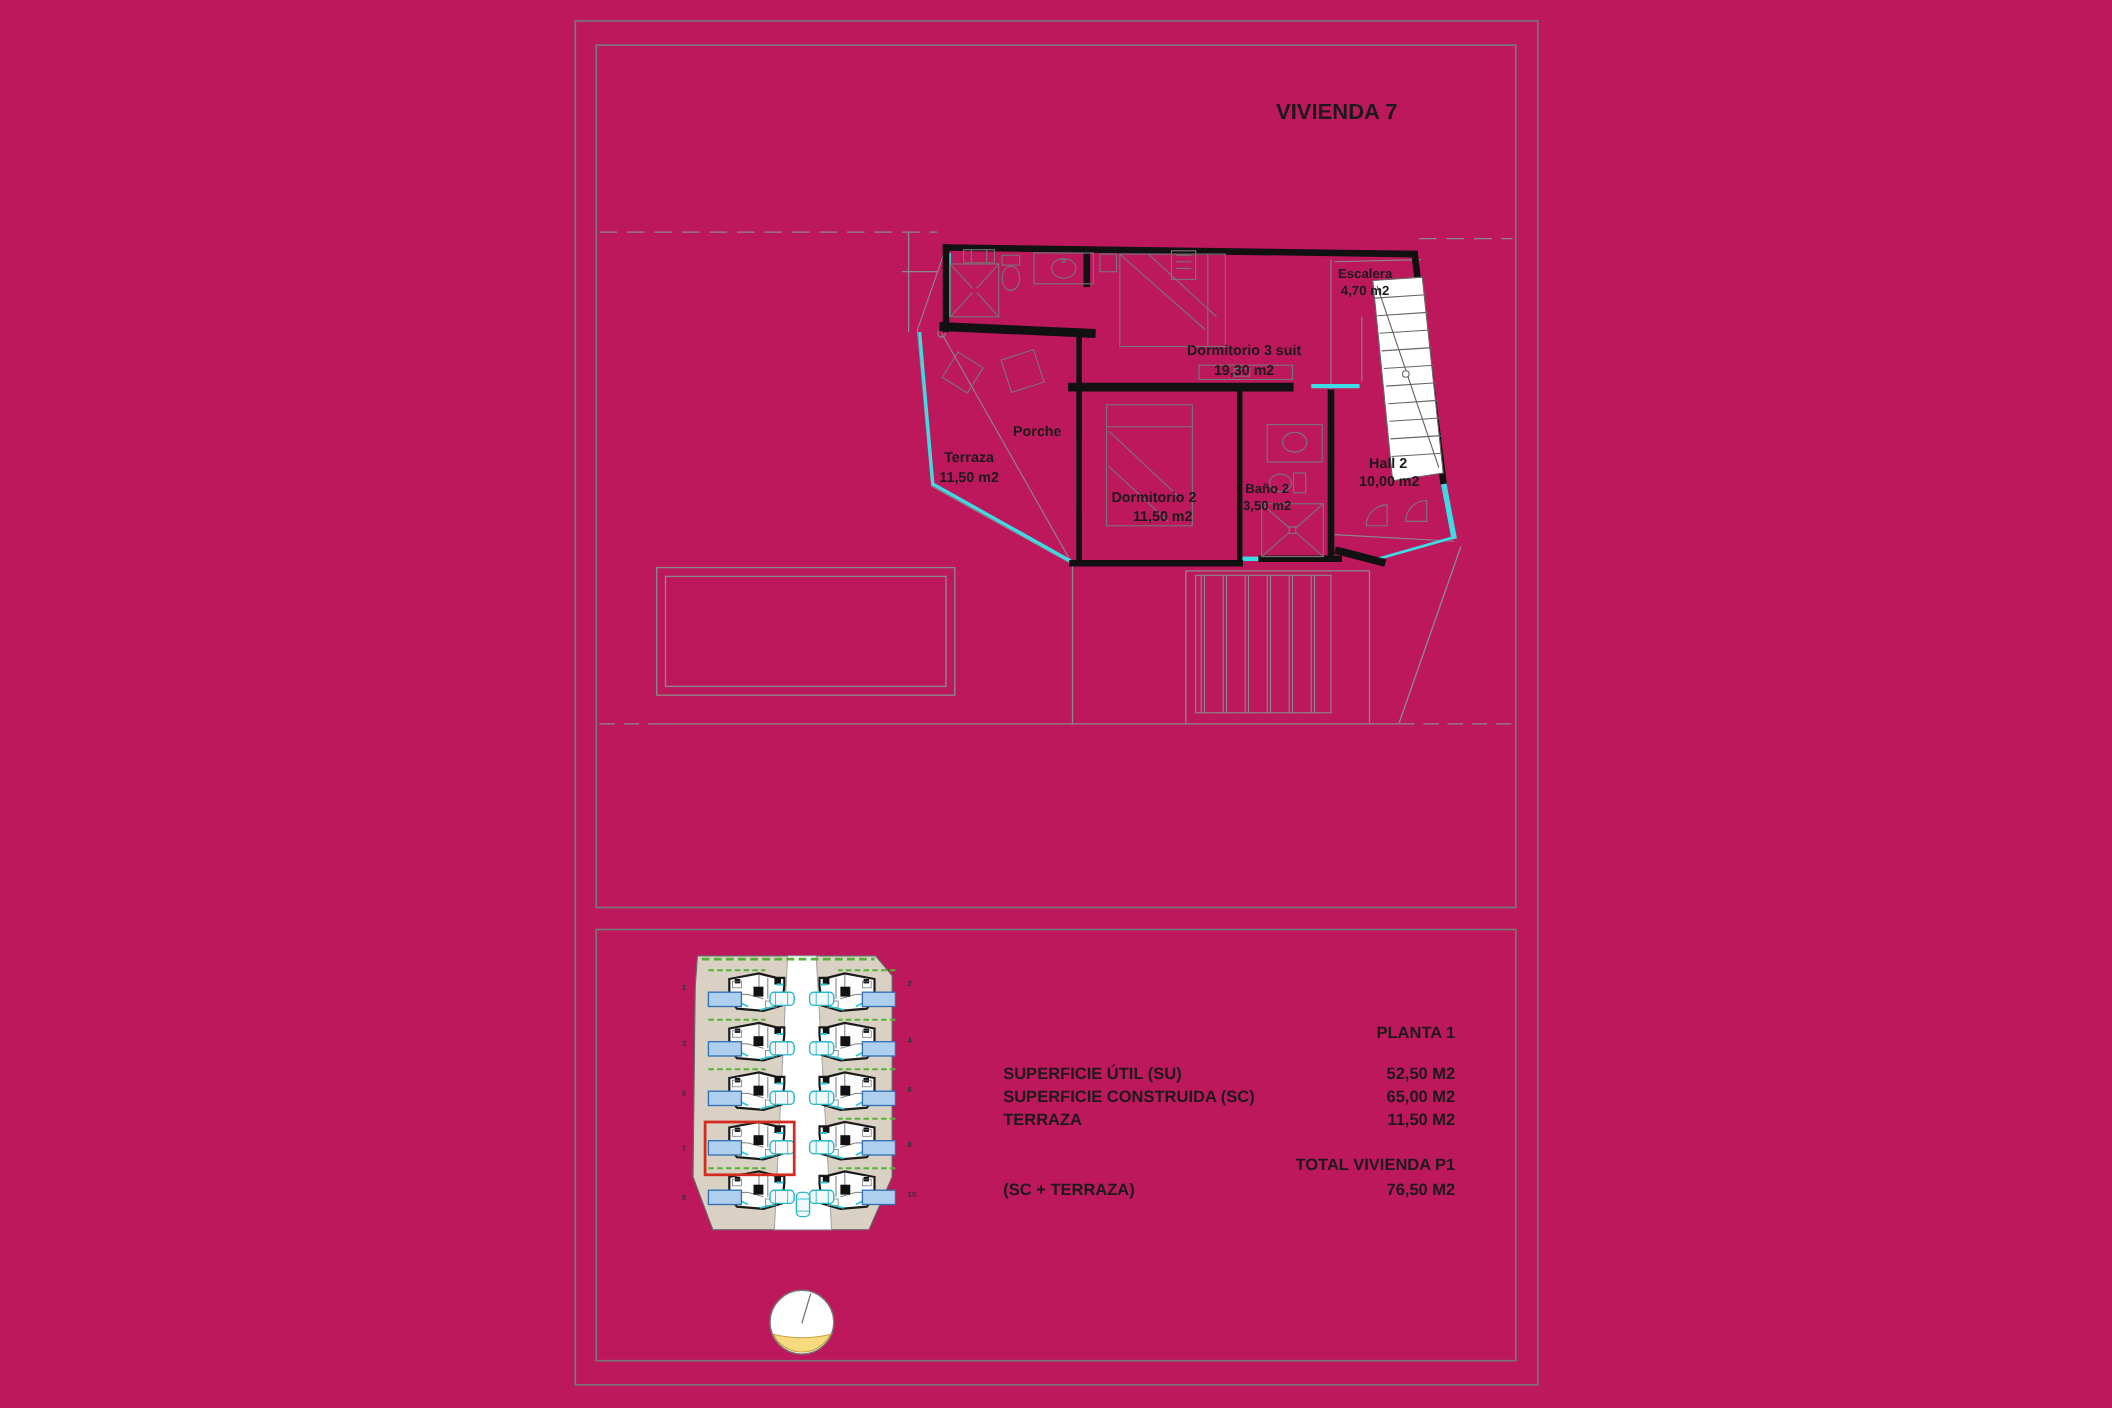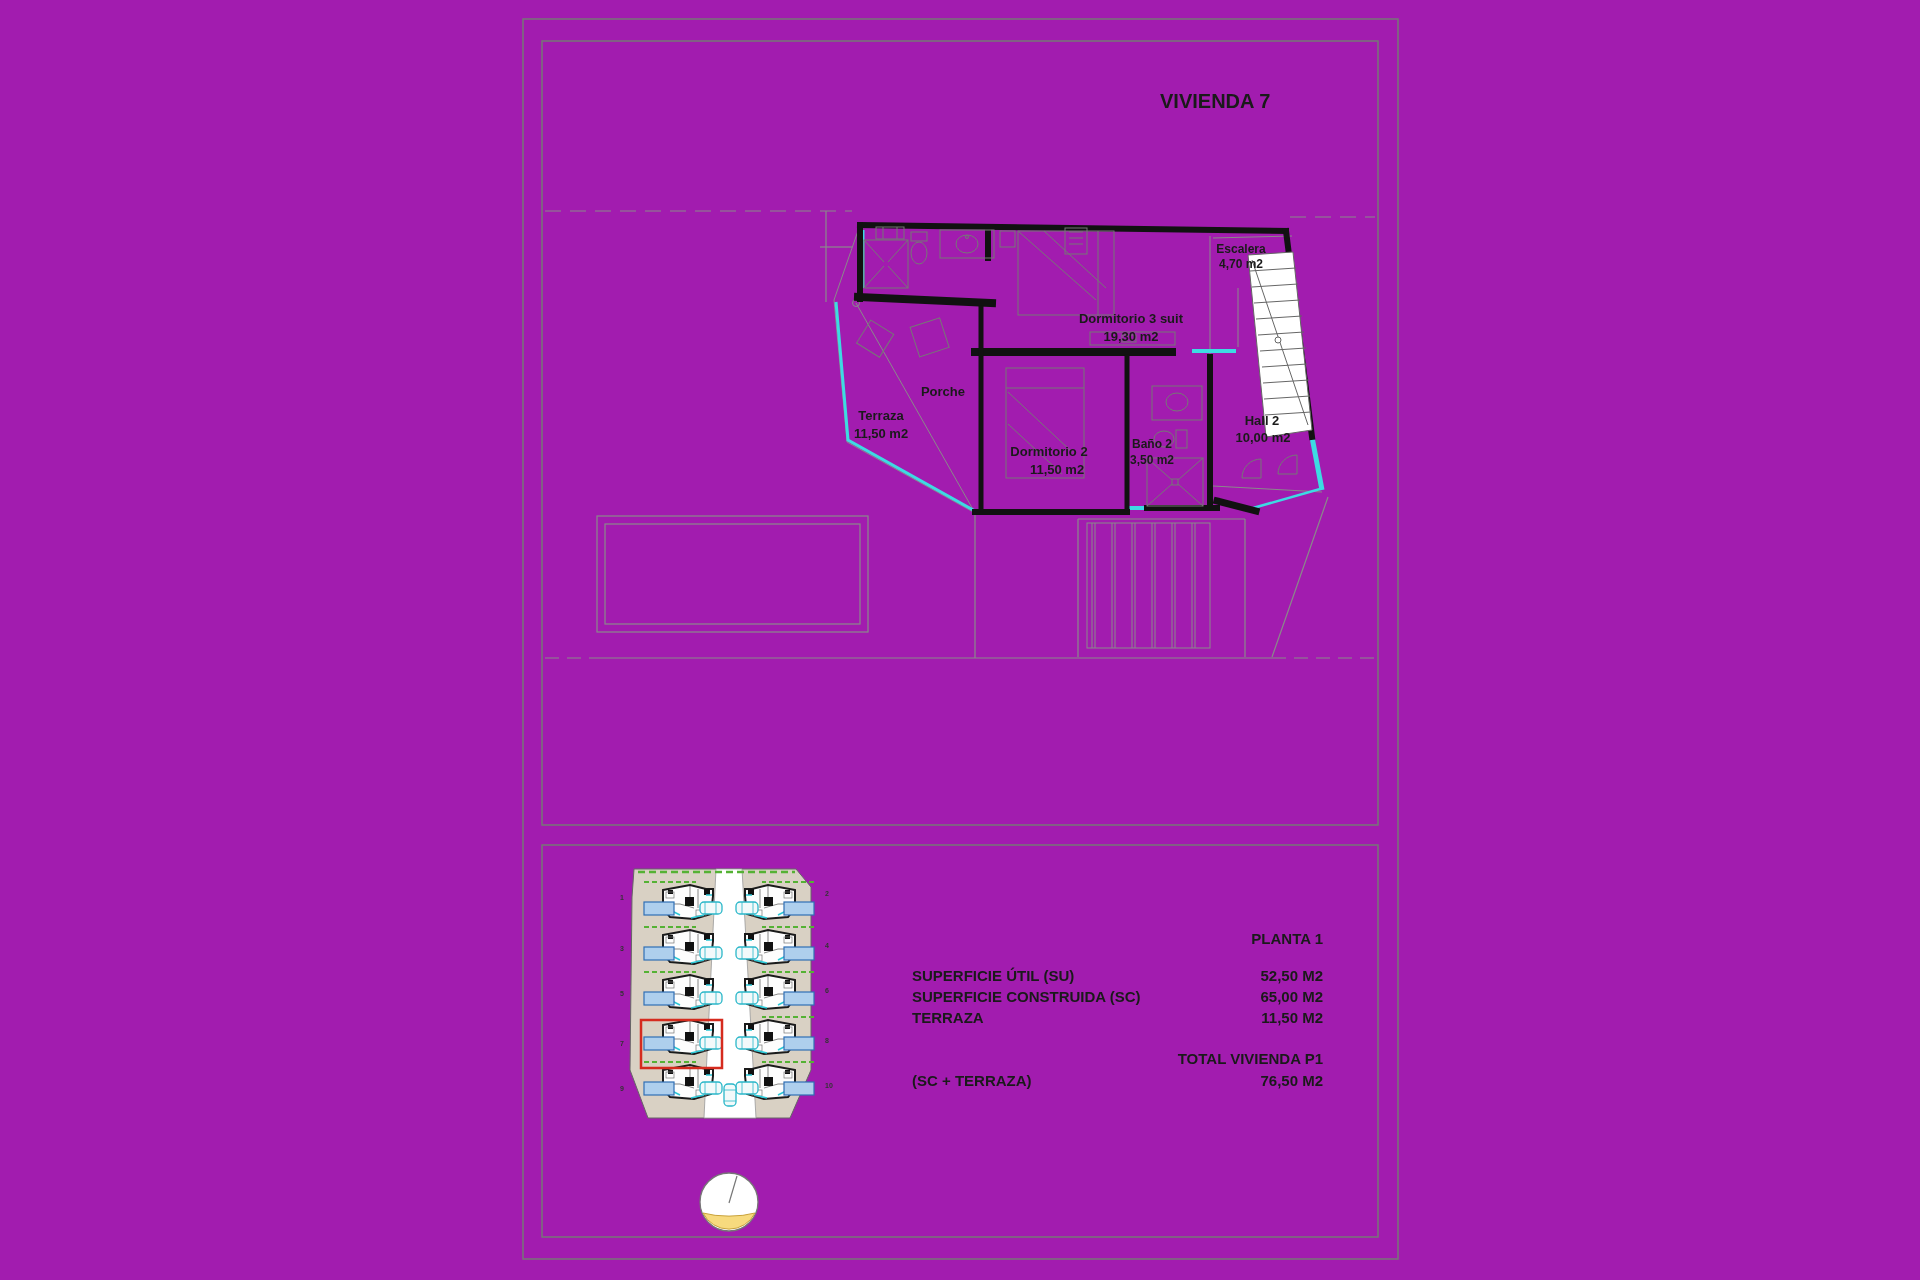--- a/index.html
+++ b/index.html
@@ -1,16 +1,16 @@
 <!DOCTYPE html>
 <html><head>
 <meta charset="utf-8">
 <style>
   html,body{margin:0;padding:0;background:#ffffff;}
-  .stage{position:relative;width:1920px;height:1280px;background:#a21caf;overflow:hidden;
+  .stage{position:relative;width:1920px;height:1280px;background:#be185d;overflow:hidden;
          font-family:"Liberation Sans", sans-serif;}
   svg{position:absolute;left:0;top:0;}
   text{fill:#1a1a1a;}
   .t-title{font-size:20px;font-weight:700;}
   .t-room{font-size:13px;font-weight:700;}
   .t-room-s{font-size:12px;font-weight:700;}
   .t-table{font-size:15px;font-weight:700;}
   .t-num{font-size:7px;font-weight:700;fill:#333;}
 </style>
 </head>

